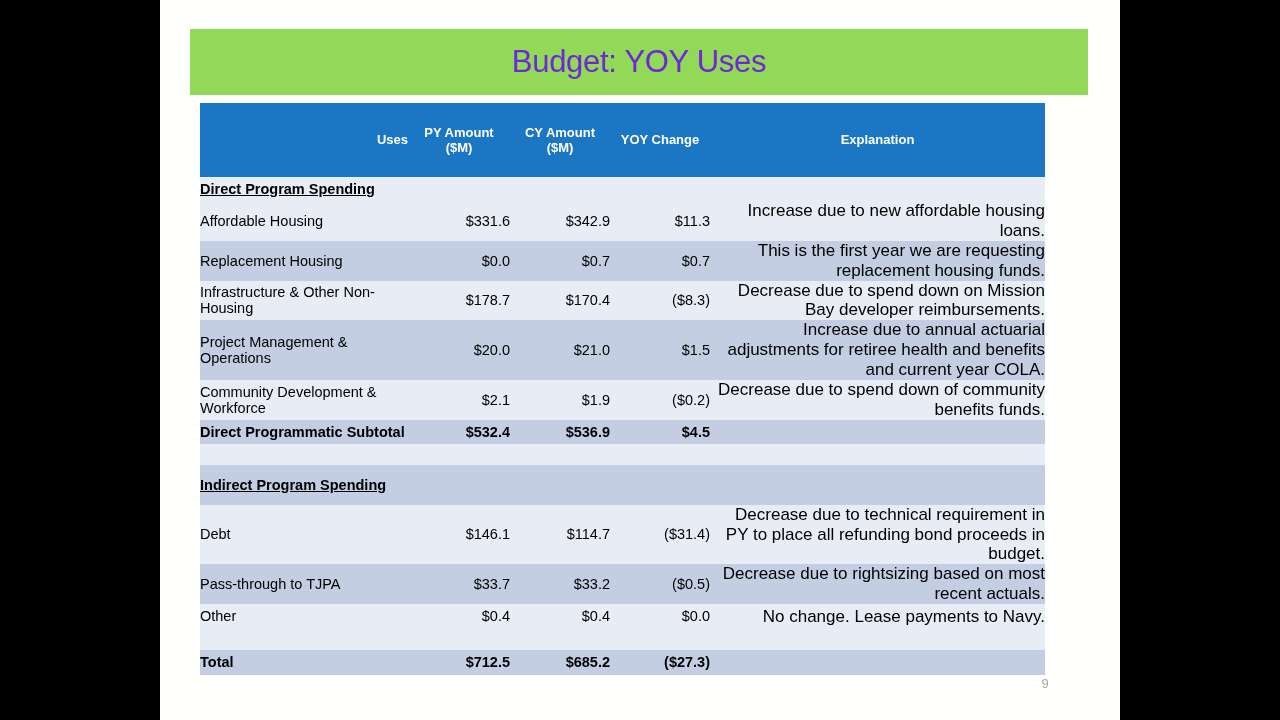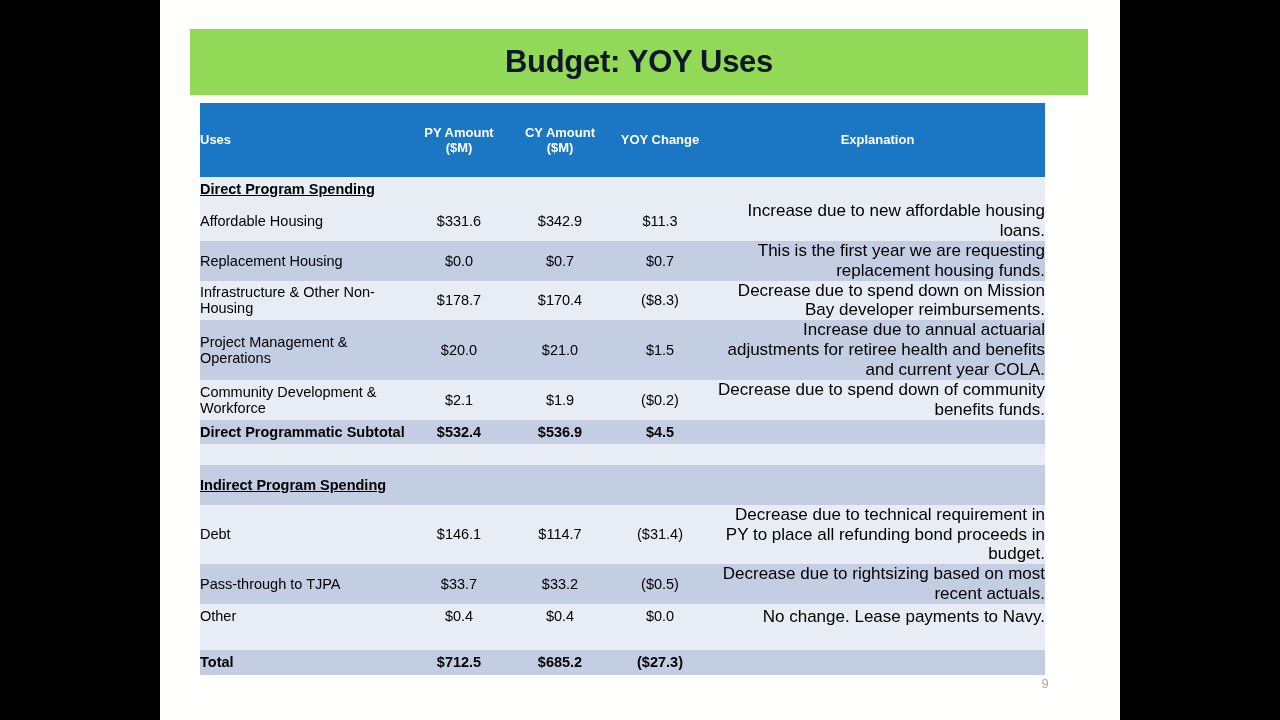--- a/index.html
+++ b/index.html
@@ -35,22 +35,22 @@
     top: 29px;
     width: 898px;            
     height: 66px;
     background: #92d957;
     display: flex;
     align-items: center;
     justify-content: center;
   }
   #title-text {
     font-size: 31px;
-    font-weight: bold;
-    color: #0f172a;
+    font-weight: normal;
+    color: #6d28d9;
     letter-spacing: -0.3px;
     font-family: "Liberation Sans", sans-serif;
   }
 
   
   #budget-table {
     position: absolute;
     left: 40px;              
     top: 103px;
     width: 845px;            
@@ -76,41 +76,41 @@
     background: #1b76c3;
     color: #ffffff;
     font-size: 13px;
     font-weight: bold;
     height: 74px;
     border-left: 2px solid #ffffff;
     line-height: 1.18;
   }
   thead th:first-child { border-left: none; }
   th.h-uses {
-    text-align: left;
+    text-align: right;
     vertical-align: bottom;
     padding: 0 0 8px 8px;
   }
   th.h-num, th.h-exp { text-align: center; vertical-align: middle; }
 
   
   tbody tr td {
     font-size: 14.5px;
     color: #000000;
     border-left: 2px solid #ffffff;
     line-height: 1.12;
   }
   tbody tr td:first-child { border-left: none; }
 
   td.label {
     text-align: left;
     padding: 3px 4px 3px 9px;
   }
   td.num {
-    text-align: center;
+    text-align: right;
     padding: 3px 4px;
   }
   td.exp {
     text-align: right;
     font-size: 17px;
     padding: 2px 6px 2px 6px;
     line-height: 1.17;
   }
 
   

